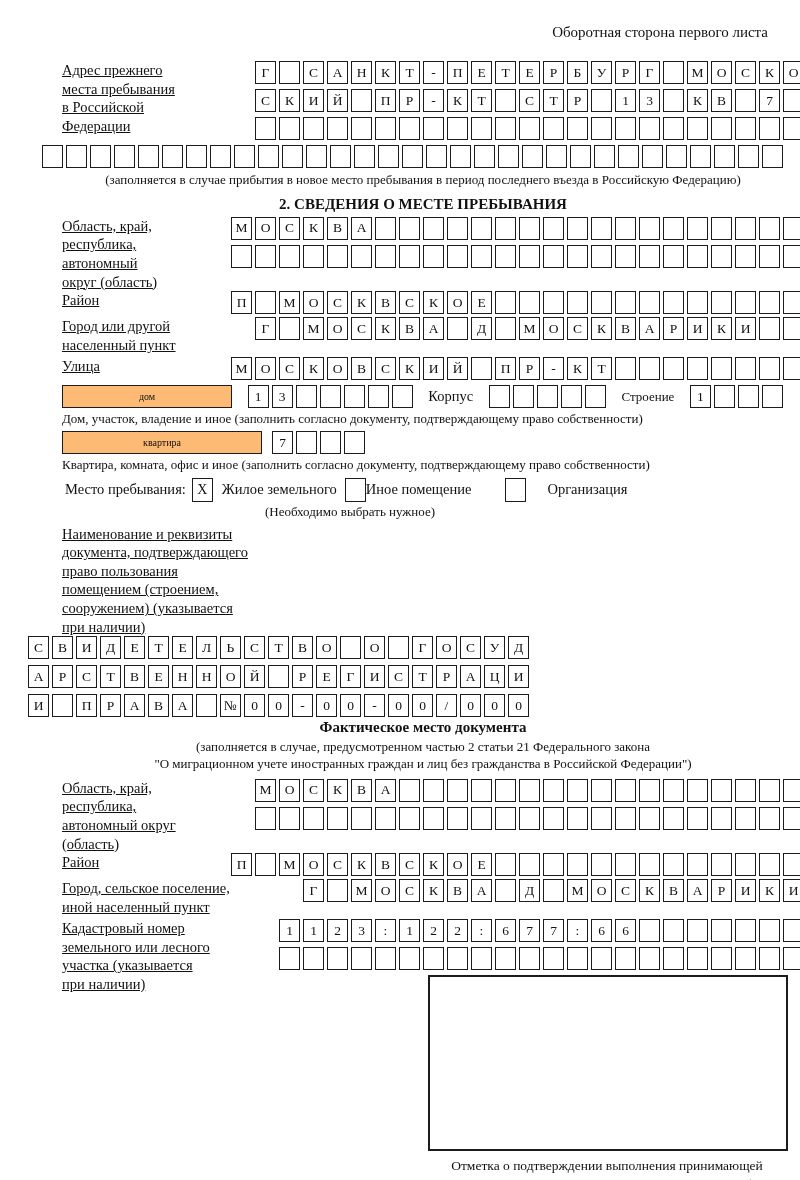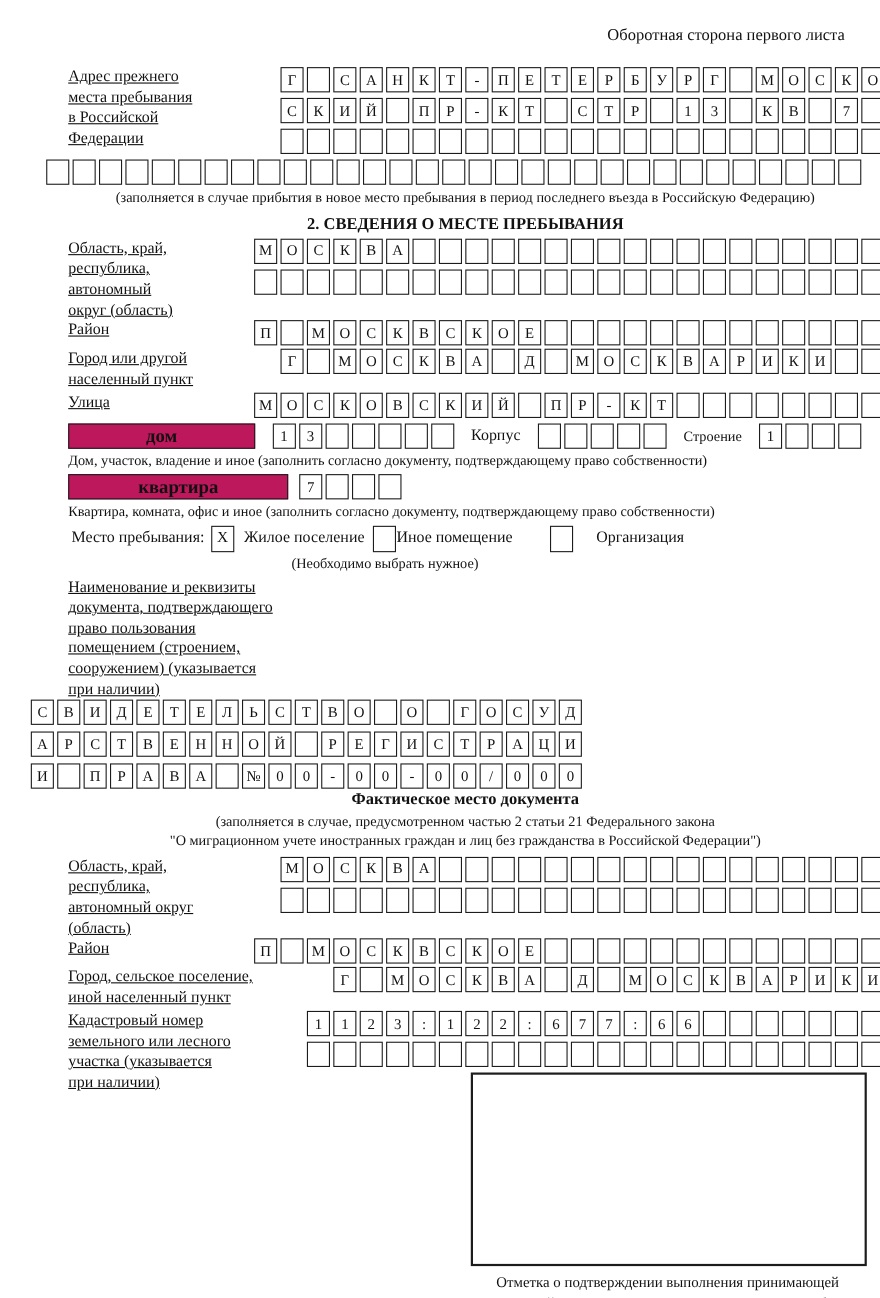--- a/index.html
+++ b/index.html
@@ -8,21 +8,21 @@
     font-family:"Liberation Serif", serif;color:#111;overflow:hidden;padding-left:28px;
   }
   .corner-note{padding:24px 60px 0 0;text-align:right;font-size:15px;}
   .field{display:flex;align-items:flex-start;}
   .field-label{flex:none;padding-left:34px;font-size:14.5px;line-height:1.28;white-space:pre-line;text-decoration:underline;}
   .field-rows{flex:1;display:flex;flex-direction:column;gap:5px;align-items:flex-end;}
   .boxrow{display:flex;gap:3px;}
   .cb{flex:none;width:21px;height:23px;border:1.8px solid #1c1c1c;box-sizing:border-box;
       display:flex;align-items:center;justify-content:center;font-size:13.5px;background:#fff;}
   .named-box{border:1.8px solid #1c1c1c;box-sizing:border-box;height:23px;display:flex;
-      align-items:center;justify-content:center;font-size:17px;background:#be185d;font-weight:bold;}
+      align-items:center;justify-content:center;font-size:10px;background:#fdba74;}
   .caption{font-size:13px;line-height:1.3;}
   .caption-left{padding-left:34px;}
   .caption-center{text-align:center;width:790px;}
   .sec-title{font-weight:bold;font-size:15px;text-align:center;width:790px;margin-top:7px;}
   .addr-field{margin-top:20px;}
   .fullrow{margin-top:5px;display:flex;justify-content:flex-end;width:755px;}
   .top-caption{margin-top:4px;}
   .oblast-field{margin-top:4px;}
   .gorod-field{margin-top:3px;}
   .ulitsa-field{margin-top:3px;}
@@ -371,21 +371,21 @@
         <span class="cb"></span>
         <span class="cb"></span>
         <span class="cb"></span>
       </div>
   </div>
   <div class="caption caption-left kv-note">Квартира, комната, офис и иное (заполнить согласно документу, подтверждающему право собственности)</div>
 
   <div class="mesto-row">
     <span>Место пребывания:</span>
     <span class="checkbox" style="margin-left:6px;">X</span>
-    <span style="margin-left:9px;">Жилое поселение</span>
+    <span style="margin-left:9px;">Жилое земельного</span>
     <span class="checkbox" style="margin-left:8px;"></span>
     <span style="margin-left:0;">Иное помещение</span>
     <span class="checkbox" style="margin-left:34px;"></span>
     <span style="margin-left:21px;">Организация</span>
   </div>
   <div class="caption mesto-note">(Необходимо выбрать нужное)</div>
 
   <div class="field doc-field">
     <div class="field-label">Наименование и реквизиты
 документа, подтверждающего

